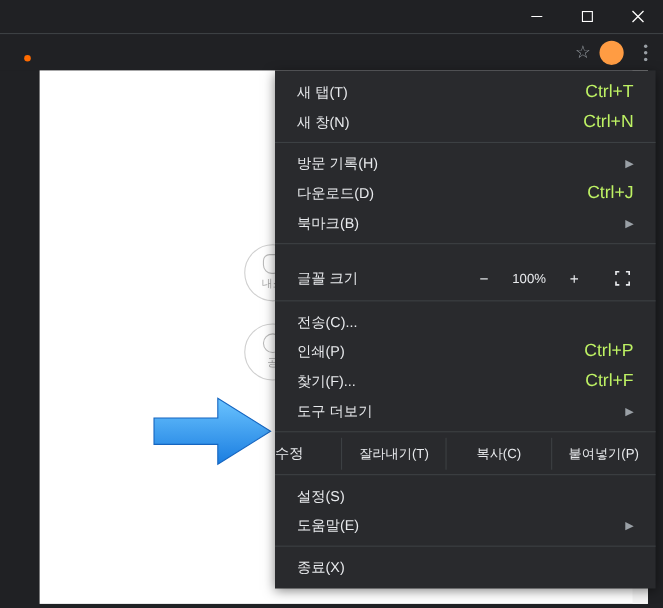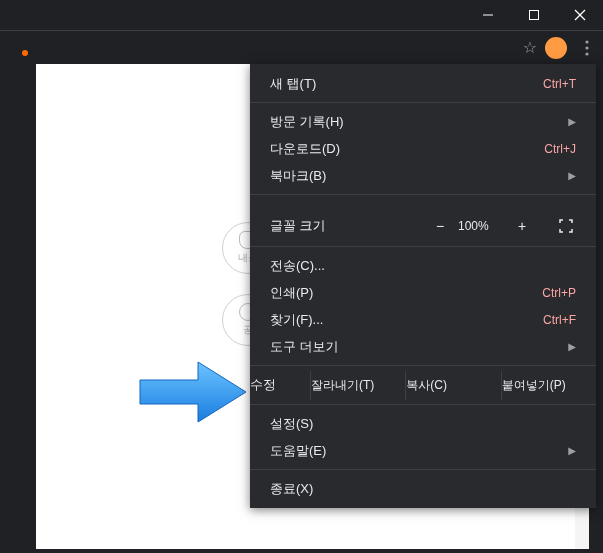--- a/index.html
+++ b/index.html
@@ -142,22 +142,22 @@
     display: flex;
     align-items: center;
     justify-content: space-between;
     padding: 0 20px;
     height: 27px;
     color: #e8eaed;
     font-size: 13px;
   }
   .menu-item .label { white-space: nowrap; }
   .menu-item .shortcut {
-    color: #fca5a5;
-    font-size: 12px;
+    color: #bef264;
+    font-size: 16px;
   }
   .menu-item .submenu-arrow {
     color: #9aa0a6;
     font-size: 10px;
   }
   .menu-sep {
     height: 1px;
     background: #3c4043;
     margin: 5px 0;
   }
@@ -181,20 +181,21 @@
     padding-right: 12px;
   }
   .zoom-btn {
     width: 36px;
     text-align: center;
     color: #e8eaed;
     font-size: 14px;
   }
   .zoom-value {
     width: 46px;
+    text-align: center;
     font-size: 12px;
   }
   .fullscreen-btn {
     width: 36px;
     display: flex;
     align-items: center;
     justify-content: center;
     margin-left: 8px;
   }
 
@@ -207,20 +208,21 @@
     flex: 0 0 60px;
     font-size: 13px;
   }
   .edit-actions {
     flex: 1;
     display: flex;
     border-left: 1px solid #3c4043;
   }
   .edit-action {
     flex: 1;
+    text-align: center;
     font-size: 12px;
     border-right: 1px solid #3c4043;
     padding: 6px 0;
   }
   .edit-action:last-child { border-right: none; }
 </style>
 </head>
 <body>
 
 <div class="titlebar">
@@ -277,20 +279,24 @@
       <stop offset="1" stop-color="#1a7de0"></stop>
     </linearGradient>
   </defs>
   <path d="M2 20 L60 20 L60 2 L108 32 L60 62 L60 44 L2 44 Z" fill="url(#ag)" stroke="#1565c0" stroke-width="1"></path>
 </svg>
 
 <div class="menu">
   <div class="menu-item">
     <span class="label">새 탭(T)</span>
     <span class="shortcut">Ctrl+T</span>
+  </div>
+  <div class="menu-item">
+    <span class="label">새 창(N)</span>
+    <span class="shortcut">Ctrl+N</span>
   </div>
 
   <div class="menu-sep"></div>
 
   <div class="menu-item">
     <span class="label">방문 기록(H)</span>
     <span class="submenu-arrow">▶</span>
   </div>
   <div class="menu-item">
     <span class="label">다운로드(D)</span>

